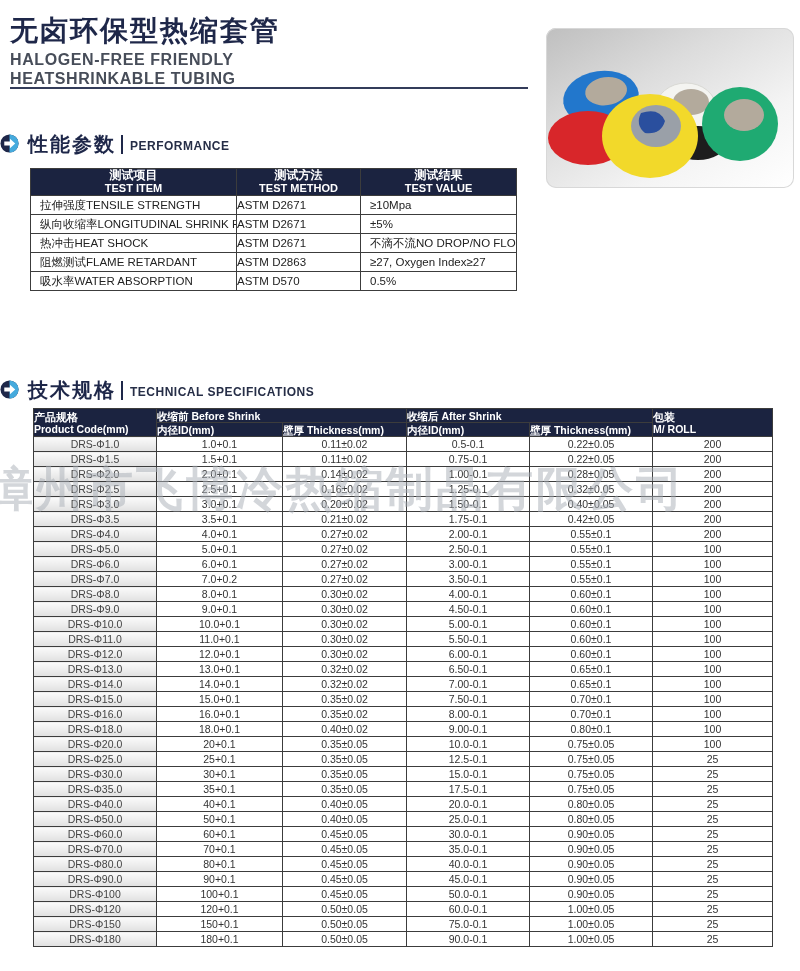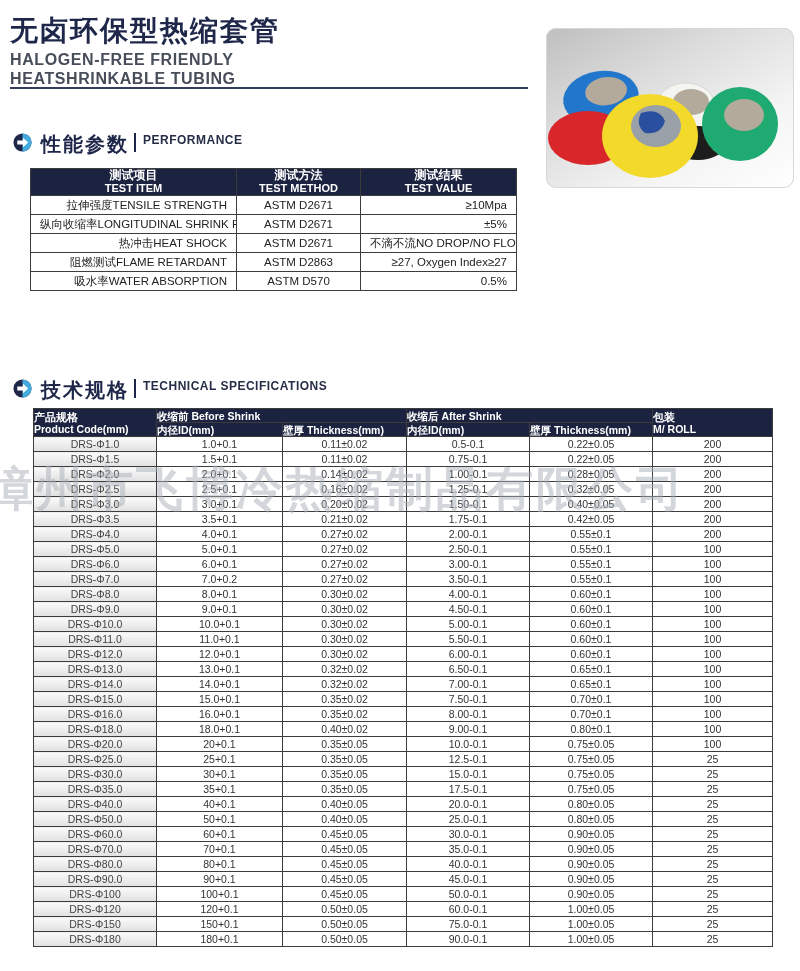--- a/index.html
+++ b/index.html
@@ -7,35 +7,35 @@
   body{width:800px;height:971px;position:relative;font-family:"Liberation Sans","DejaVu Sans",sans-serif;overflow:hidden}
 
   .title-cn{position:absolute;left:10px;top:12px;font-size:28px;font-weight:bold;color:#1e2749;letter-spacing:2px}
   .title-en{position:absolute;left:10px;top:50px;font-size:16px;color:#474d59;line-height:19px;letter-spacing:.6px;font-weight:bold}
   .header-rule{position:absolute;left:10px;top:87px;width:518px;height:2px;background:#333c5a}
 
   .photo-card{position:absolute;left:546px;top:28px;width:248px;height:160px;border-radius:10px;
     background:linear-gradient(150deg,#bfbfbf 0%,#dcdcdc 35%,#f4f4f4 70%,#ffffff 100%);
     box-shadow:inset 0 0 0 1px #d8d8d8;overflow:hidden}
 
-  .section-head{position:absolute;left:13px;display:flex;}
+  .section-head{position:absolute;left:0;display:flex;align-items:flex-end}
   .section-head .icon{width:19px;height:19px;margin:0 9px 2px 0}
   .section-cn{font-size:20px;font-weight:bold;color:#1e2749;letter-spacing:2px;line-height:22px}
   .section-bar{width:2px;height:19px;background:#1e2749;margin:0 7px 1px 5px}
   .section-en{font-size:12px;font-weight:bold;color:#262e47;letter-spacing:.5px;padding-bottom:2px}
   #perf-head{top:133px}
   #spec-head{top:379px}
 
   table{border-collapse:collapse;table-layout:fixed}
   th,td{border:1px solid #3c3c3c;overflow:hidden;white-space:nowrap}
 
   .perf-table{position:absolute;left:30px;top:168px;width:486px}
   .perf-table th{background:#1b2340;color:#fff;font-size:11px;font-weight:bold;height:23px;line-height:13px;text-align:center}
-  .perf-table td{height:19px;font-size:11.5px;color:#222;background:#fff;padding:0 9px;text-align:right}
-  .perf-table td:nth-child(2){text-align:center;padding:0}
+  .perf-table td{height:19px;font-size:11.5px;color:#222;background:#fff;padding:0 9px;text-align:left}
+  .perf-table td:nth-child(2){text-align:left;padding:0}
 
   .spec-table{position:absolute;left:33px;top:408px;width:739px}
   .spec-table th{background:#1b2340;color:#fff;font-size:10.5px;font-weight:bold;height:14px;line-height:12px;text-align:left;padding:0}
   .spec-table td{height:15px;font-size:10.5px;line-height:11px;color:#333;background:#fff;text-align:center;padding:0}
   .spec-table td:first-child{background:linear-gradient(#fbfbfb,#e0e0e0);color:#444}
 
   .th-cn{display:block;font-size:11px}
   .th-en{display:block;font-size:10.5px}
   .perf-table .th-cn{font-size:12px}
   .perf-table .th-en{font-size:11px}

